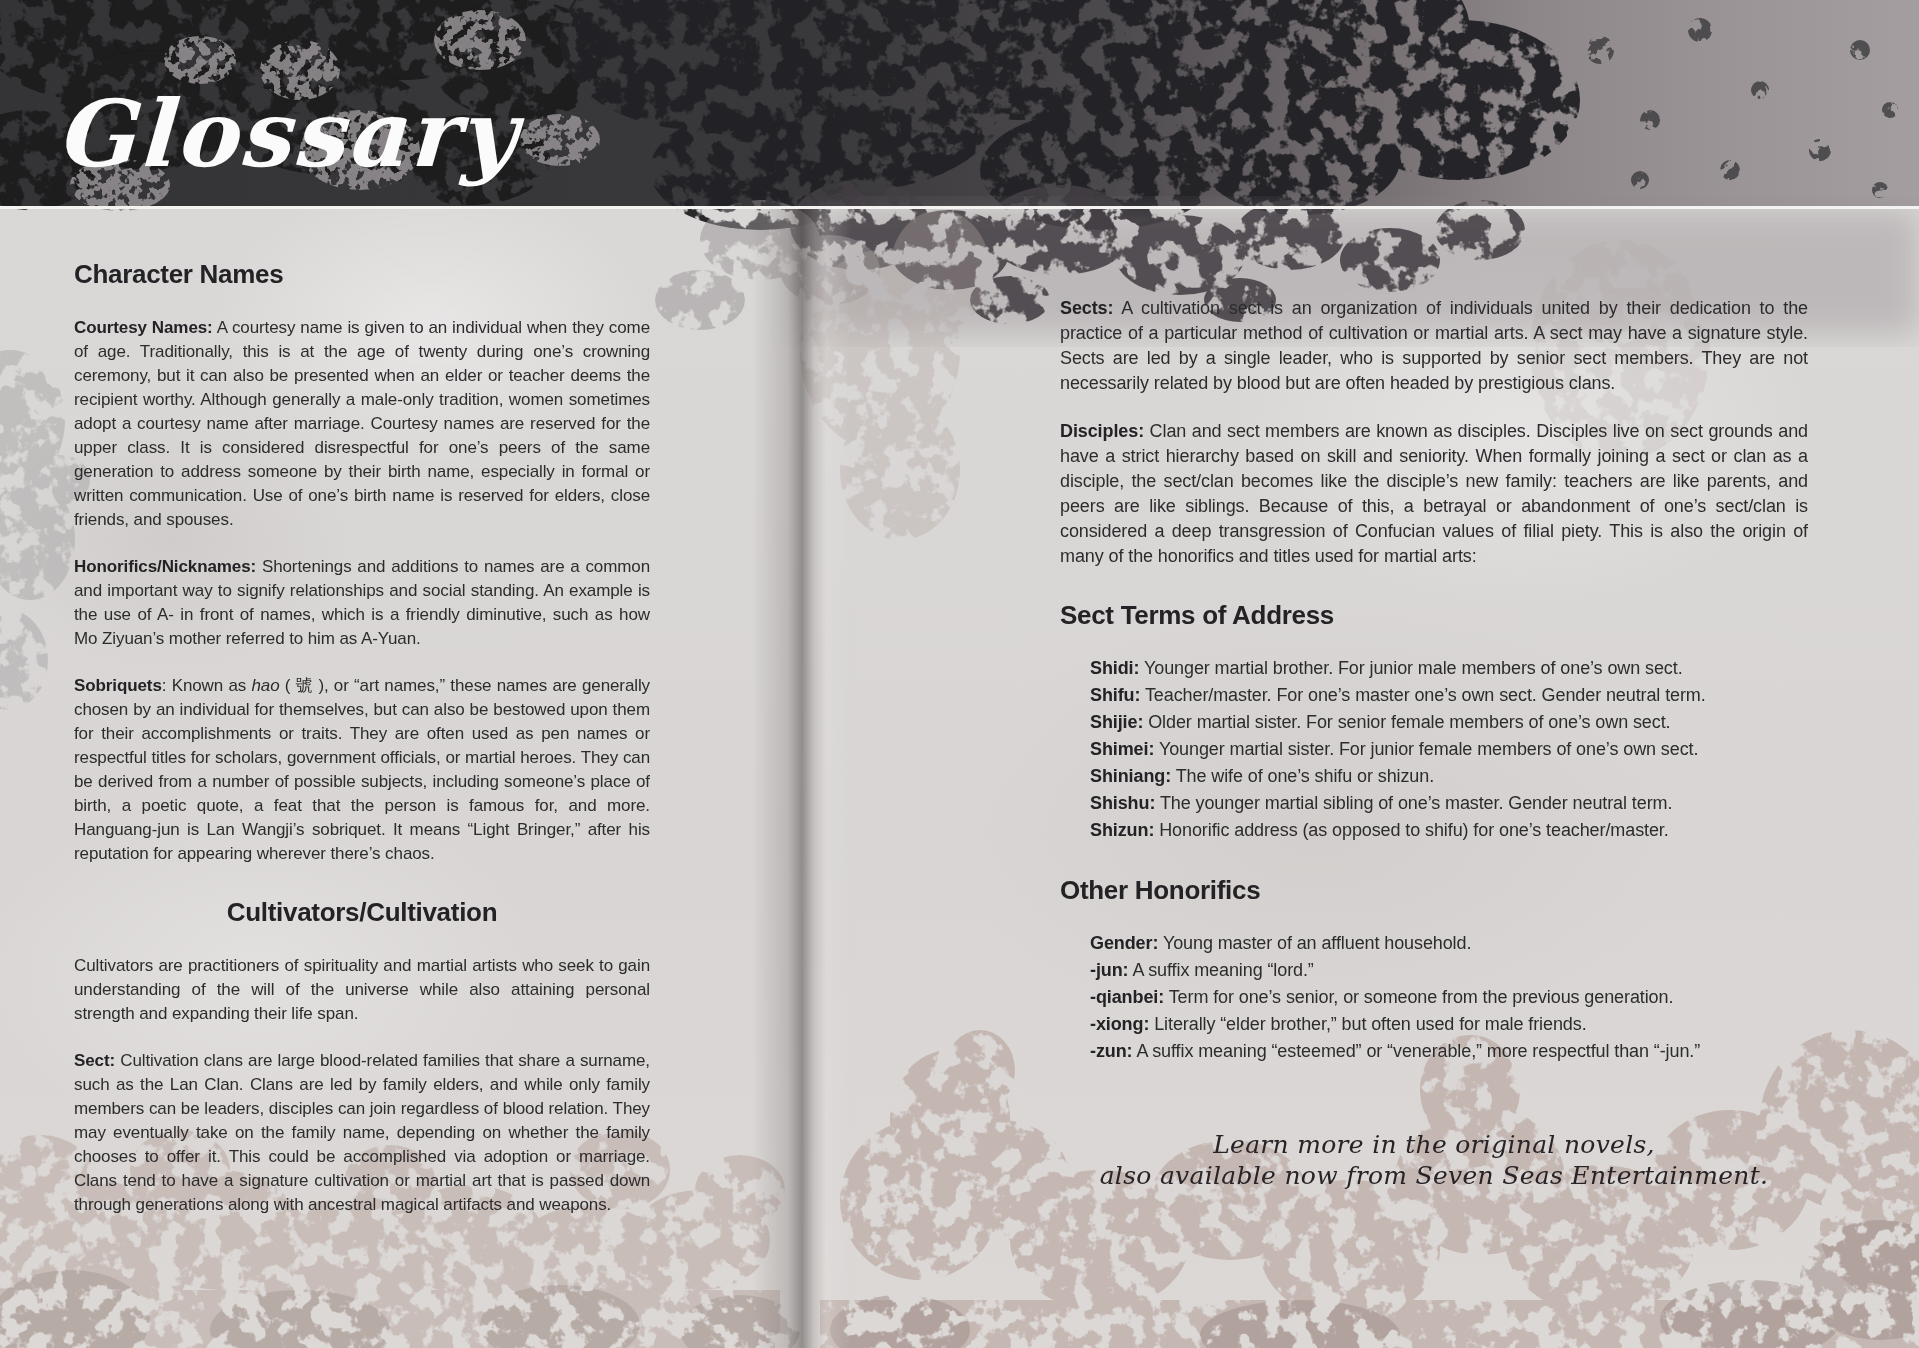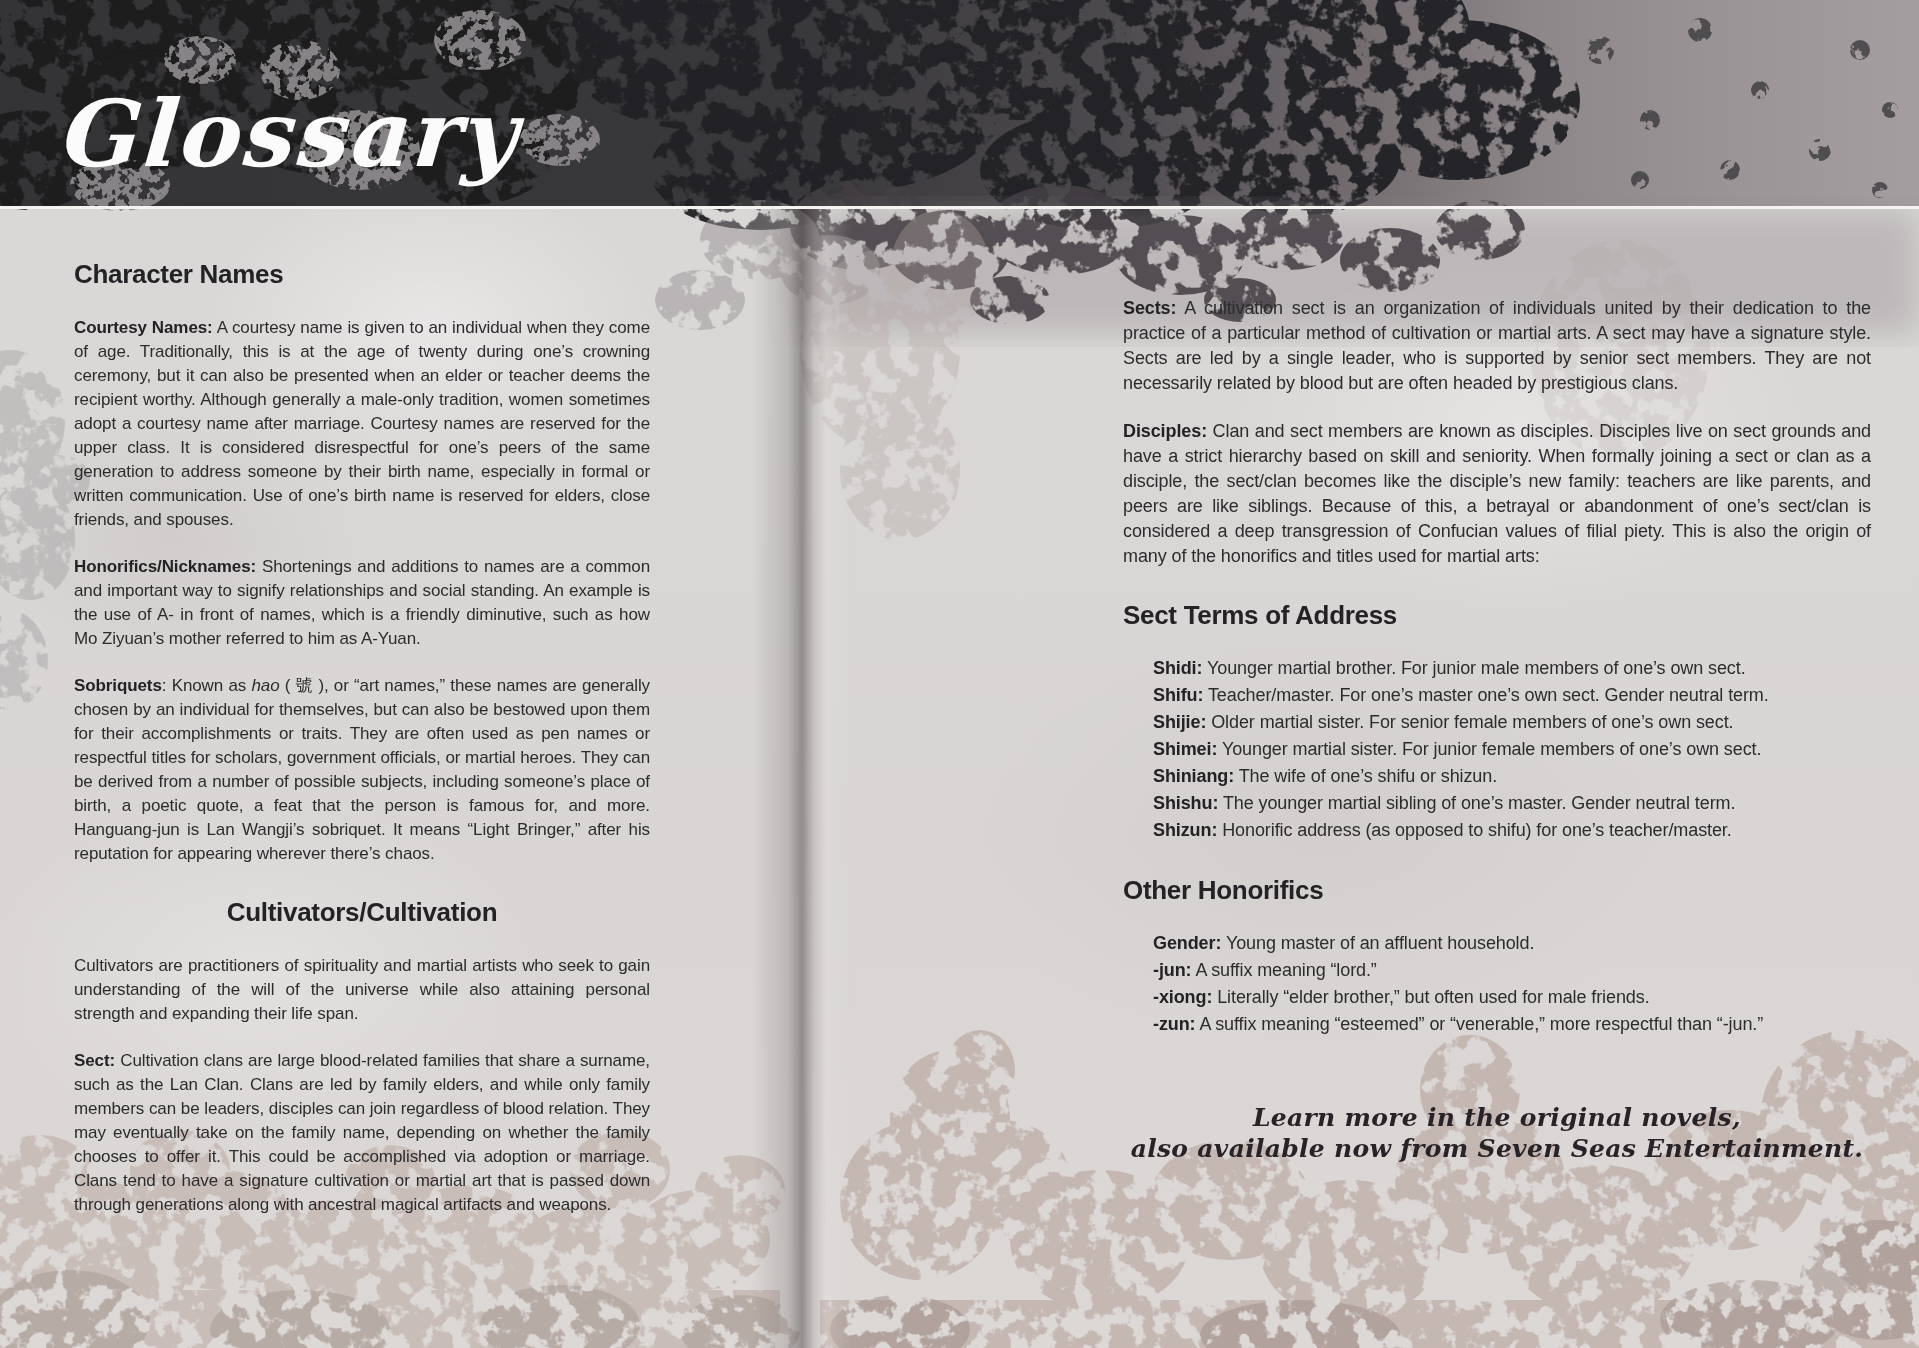--- a/index.html
+++ b/index.html
@@ -44,36 +44,36 @@
       rgba(66,62,61,.48) 50%, rgba(150,144,141,.28) 62%,
       rgba(230,228,227,.25) 74%, rgba(216,214,213,0) 100%);
   }
 
   svg.art { position:absolute; top:0; left:0; z-index:1; }
 
   
   .col { position:absolute; z-index:3; color:#2d2c2d; text-align:justify; }
   .col b { color:#232225; }
   .left-col  { left:74px;  top:258px; width:576px; font-size:17px; line-height:24px; letter-spacing:-0.1px; }
-  .right-col { left:1123px; top:296px; width:748px; font-size:18px; line-height:25px; letter-spacing:-0.1px; }
+  .right-col { left:1060px; top:296px; width:748px; font-size:18px; line-height:25px; letter-spacing:-0.1px; }
 
   .sec-heading {
     font-size:26px; line-height:32px; font-weight:700; color:#232225;
     letter-spacing:-0.3px; text-align:left; margin-bottom:26px;
   }
   .left-col .sec-heading.second { margin-top:30px;text-align:center; }
   .right-col .sec-heading { margin-top:30px; margin-bottom:24px; }
   .para { margin-bottom:23px; }
 
   ul.term-list { list-style:none; padding-left:30px; text-align:left; margin-bottom:4px; }
   ul.term-list li { line-height:27px; }
 
   .publisher-note {
     margin-top:64px; text-align:center;
-    font-family:"DejaVu Serif", serif; font-style:italic; font-weight:700;
+    font-family:"DejaVu Serif", serif; font-style:italic; font-weight:400;
     font-size:25px; line-height:31px; color:#272327; letter-spacing:.3px;
   }
 </style>
 </head>
 <body>
 
 <div class="banner"></div>
 <div class="page-area"></div>
 
 <svg class="art" width="1919" height="1348" viewBox="0 0 1919 1348" aria-hidden="true">
@@ -259,20 +259,21 @@
     <li><b>Shiniang:</b> <span>The wife of one’s shifu or shizun.</span></li>
     <li><b>Shishu:</b> <span>The younger martial sibling of one’s master. Gender neutral term.</span></li>
     <li><b>Shizun:</b> <span>Honorific address (as opposed to shifu) for one’s teacher/master.</span></li>
   </ul>
 
   <div class="sec-heading">Other Honorifics</div>
 
   <ul class="term-list">
     <li><b>Gender:</b> <span>Young master of an affluent household.</span></li>
     <li><b>-jun:</b> <span>A suffix meaning “lord.”</span></li>
+    <li><b>-qianbei:</b> <span>Term for one’s senior, or someone from the previous generation.</span></li>
     <li><b>-xiong:</b> <span>Literally “elder brother,” but often used for male friends.</span></li>
     <li><b>-zun:</b> <span>A suffix meaning “esteemed” or “venerable,” more respectful than “-jun.”</span></li>
   </ul>
 
   <div class="publisher-note">
     <div>Learn more in the original novels,</div>
     <div>also available now from Seven Seas Entertainment.</div>
   </div>
 </div>
 

